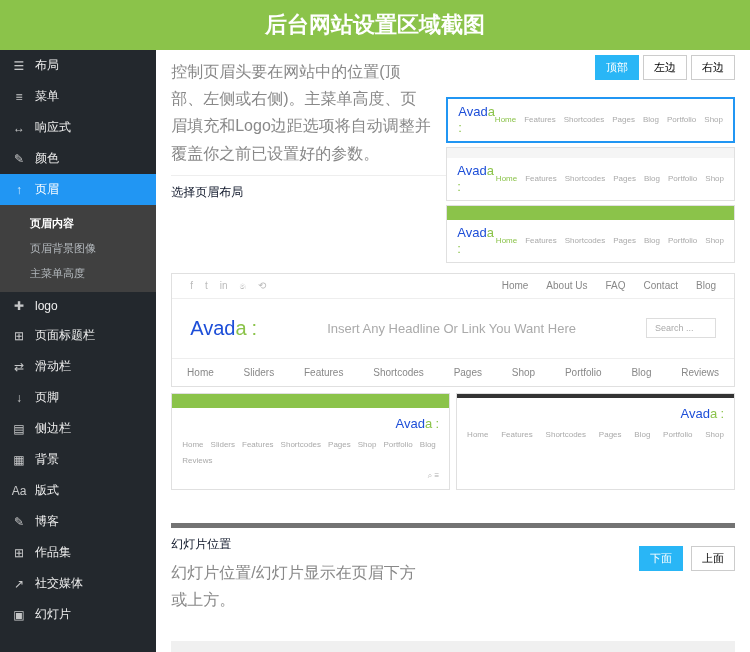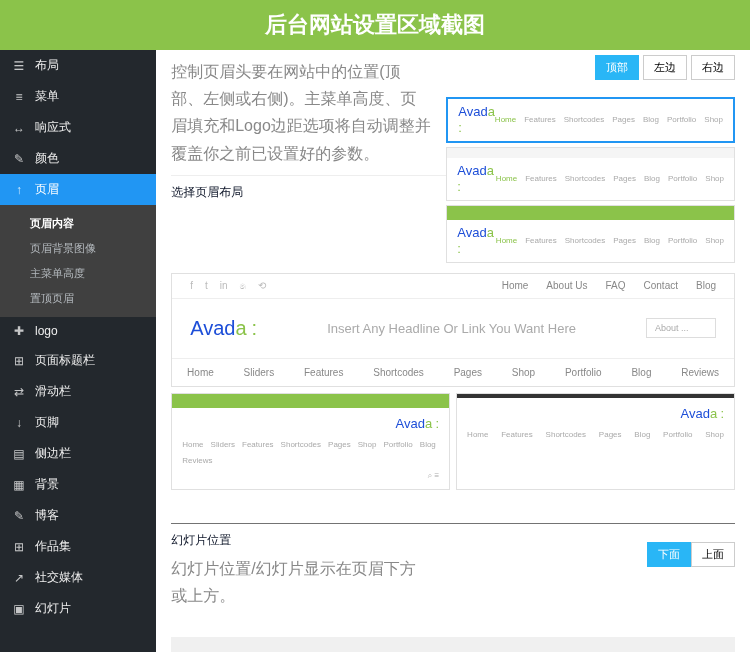--- a/index.html
+++ b/index.html
@@ -14,21 +14,21 @@
 .sub-item{padding:5px 12px 5px 30px;font-size:11px;color:#b4b9be;cursor:pointer}
 .sub-item.active{color:#fff;font-weight:bold}
 .icon{width:14px;height:14px;display:inline-flex;align-items:center;justify-content:center;font-size:12px;opacity:.8}
 .content{flex:1;padding:0 15px;font-size:12px;color:#555;position:relative}
 .section{padding:8px 0;border-bottom:1px solid #eee}
 .sec-title{color:#0f172a;font-weight:normal;font-size:12px;margin-bottom:6px}
 .sec-desc{font-size:16px;color:#888;line-height:1.7;max-width:260px}
 .btn-group{position:absolute;right:15px;top:5px;display:flex;gap:4px}
 .btn{border:1px solid #ccc;background:#fff;padding:4px 10px;font-size:11px;cursor:pointer}
 .btn.primary{background:#29b6f6;border-color:#29b6f6;color:#fff}
-.btn-group2{display:flex;gap:0;margin-top:8px}
+.btn-group2{display:flex;gap:8px;margin-top:8px}
 .previews{margin-top:10px}
 .prev-row{border:1px solid #e0e0e0;margin-bottom:4px;background:#fff;font-size:9px;color:#999}
 .prev-row.sel{border:2px solid #2196f3}
 .prev-top{display:flex;justify-content:space-between;padding:5px 10px;align-items:center}
 .logo{color:#8bc34a;font-family:Georgia,serif;font-size:13px}
 .logo b{color:#1d4ed8;font-weight:normal}
 .nav-links{display:flex;gap:8px;font-size:8px;color:#aaa}
 .nav-links span:first-child{color:#8bc34a}
 .bar-green{height:14px;background:#8bc34a}
 .bar-dark{height:4px;background:#333}
@@ -71,21 +71,20 @@
         <span>颜色</span>
       </div>
       <div class="side-item active">
         <span class="icon">↑</span>
         <span>页眉</span>
       </div>
       <div class="side-sub">
         <div class="sub-item active">页眉内容</div>
         <div class="sub-item">页眉背景图像</div>
         <div class="sub-item">主菜单高度</div>
-        <div class="sub-item">置顶页眉</div>
       </div>
       <div class="side-item">
         <span class="icon">✚</span>
         <span>logo</span>
       </div>
       <div class="side-item">
         <span class="icon">⊞</span>
         <span>页面标题栏</span>
       </div>
       <div class="side-item">
@@ -96,20 +95,24 @@
         <span class="icon">↓</span>
         <span>页脚</span>
       </div>
       <div class="side-item">
         <span class="icon">▤</span>
         <span>侧边栏</span>
       </div>
       <div class="side-item">
         <span class="icon">▦</span>
         <span>背景</span>
+      </div>
+      <div class="side-item">
+        <span class="icon">Aa</span>
+        <span>版式</span>
       </div>
       <div class="side-item">
         <span class="icon">✎</span>
         <span>博客</span>
       </div>
       <div class="side-item">
         <span class="icon">⊞</span>
         <span>作品集</span>
       </div>
       <div class="side-item">
@@ -195,21 +198,21 @@
               <span>Home</span>
               <span>About Us</span>
               <span>FAQ</span>
               <span>Contact</span>
               <span>Blog</span>
             </div>
         </div>
         <div class="big-mid">
           <span class="logo" style="font-size:20px"><b>Avad</b><span>a</span> <span style="color:#8bc34a">:</span></span>
           <span class="headline">Insert Any Headline Or Link You Want Here</span>
-          <span class="search-box">About ...</span>
+          <span class="search-box">Search ...</span>
         </div>
         <div class="big-menu" id="bigmenu">
             <span>Home</span>
             <span>Sliders</span>
             <span>Features</span>
             <span>Shortcodes</span>
             <span>Pages</span>
             <span>Shop</span>
             <span>Portfolio</span>
             <span>Blog</span>
@@ -247,21 +250,21 @@
                 <span>Pages</span>
                 <span>Blog</span>
                 <span>Portfolio</span>
                 <span>Shop</span>
               </div>
           </div>
         </div>
       </div>
     </div>
 
-    <div class="section" style="margin-top:25px;border-top:1px solid #737373;border-bottom:none;position:relative">
+    <div class="section" style="margin-top:25px;border-top:5px solid #737373;border-bottom:none;position:relative">
       <div class="sec-title">幻灯片位置</div>
       <div class="sec-desc">幻灯片位置/幻灯片显示在页眉下方或上方。</div>
       <div class="btn-group2" style="position:absolute;right:0;top:10px">
         <button class="btn primary">下面</button>
         <button class="btn">上面</button>
       </div>
     </div>
 
     <div class="footer-btns">
       

